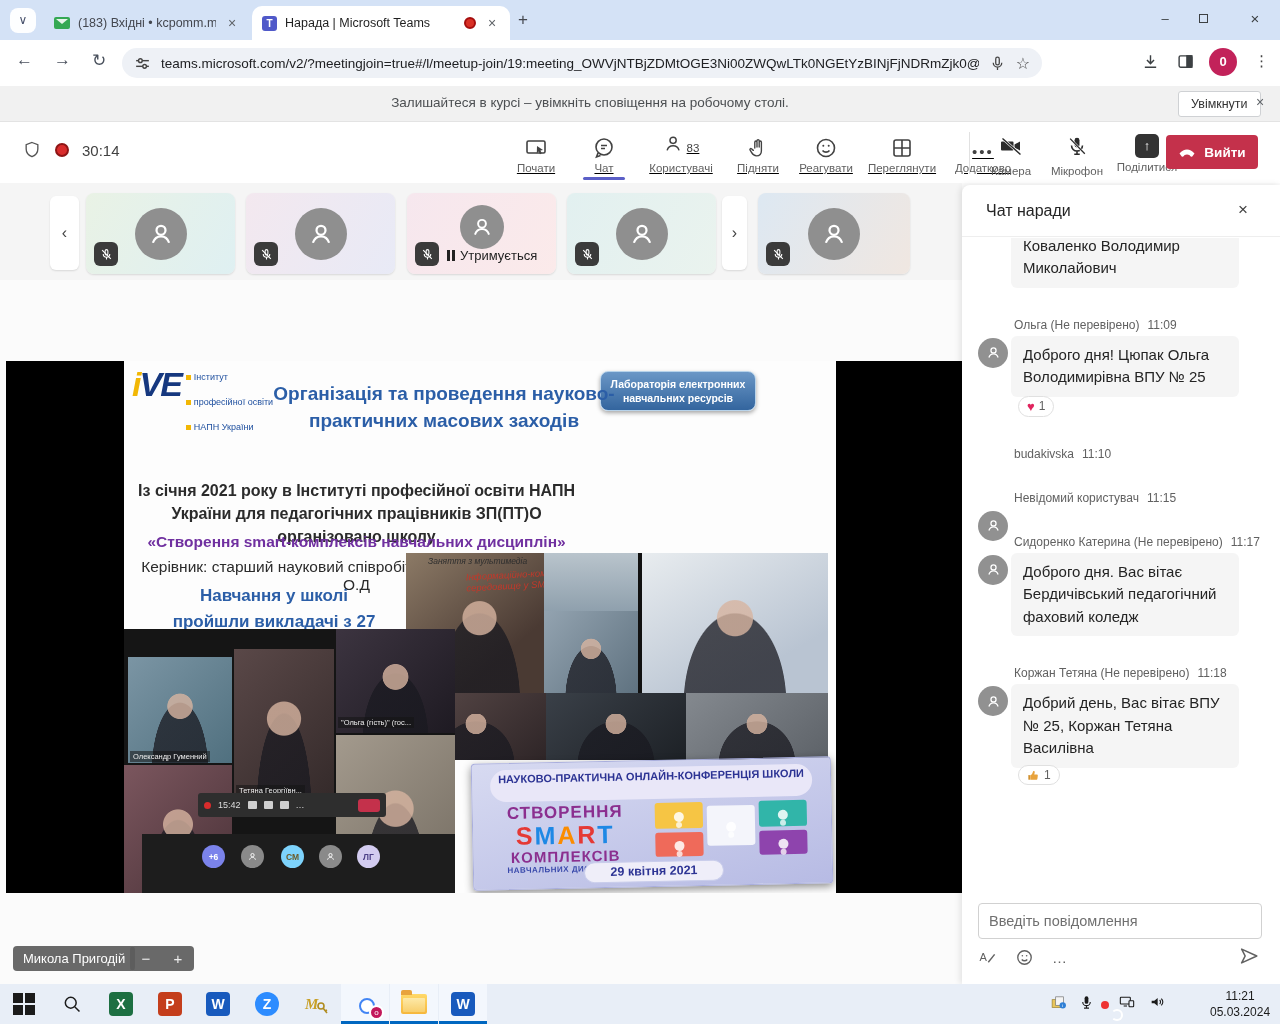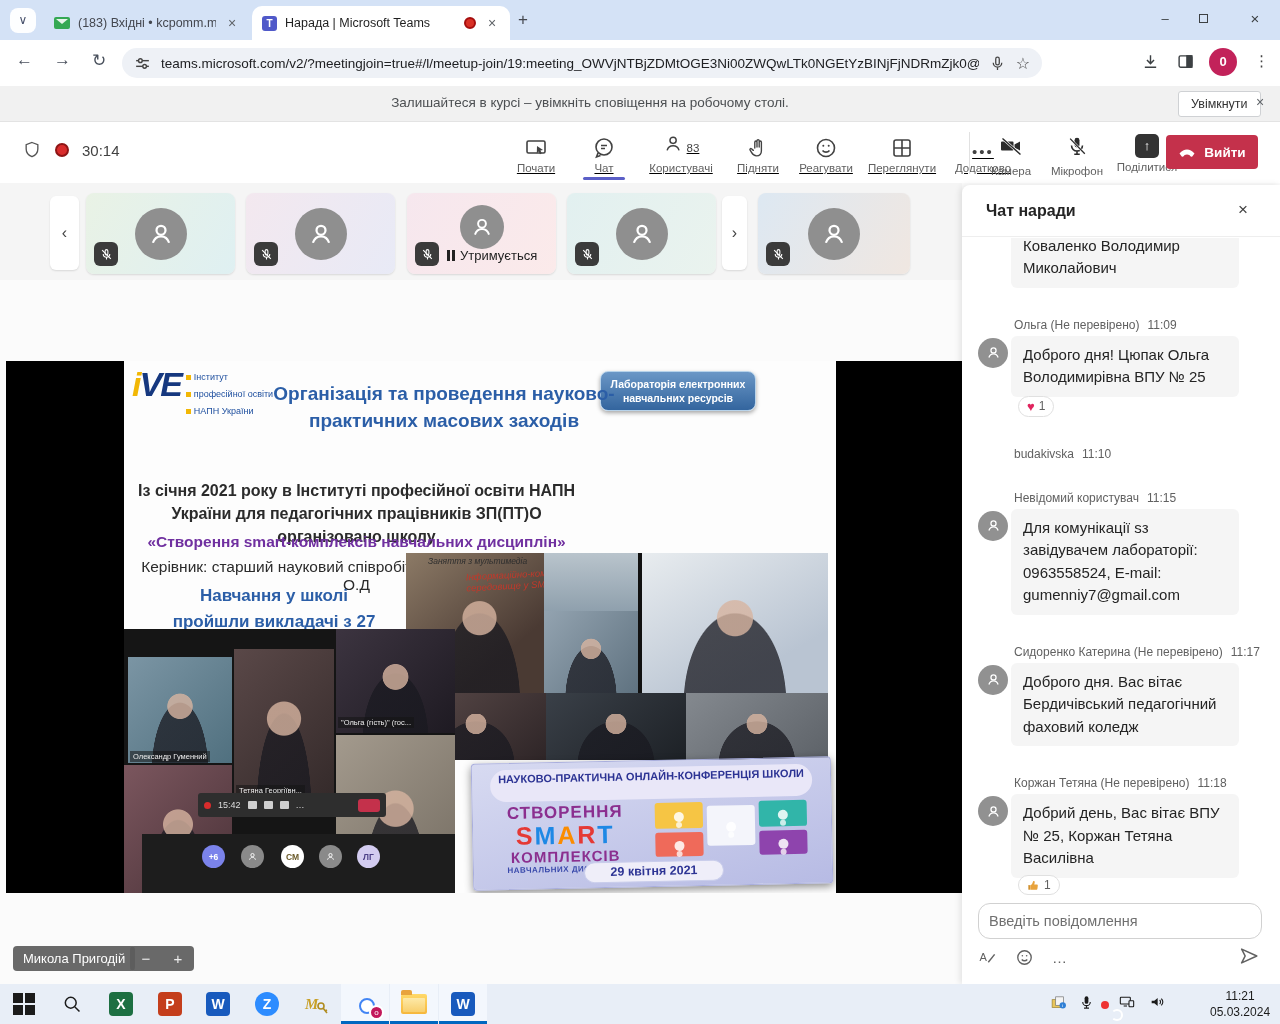--- a/index.html
+++ b/index.html
@@ -65,21 +65,21 @@
   .pausebars { display:flex; gap:2px; }
   .pausebars i { width:3px; height:11px; background:#222; }
   .holdtxt { font-size:13px; color:#222; }
 
   
   .stage { position:absolute; left:6px; top:361px; width:982px; height:532px; background:#000; }
   .slide { position:absolute; left:118px; top:0; width:712px; height:532px; background:#fdfdfd; overflow:hidden; }
   .ivelogo { position:absolute; left:8px; top:8px; display:flex; gap:5px; }
   .ivetxt { font-size:34px; font-weight:900; font-style:italic; color:#16387f; letter-spacing:-2px; line-height:.9; }
   .ivetxt span { color:#f2b705; }
-  .ivelines { display:flex; flex-direction:column; gap:7px; padding-top:3px; }
+  .ivelines { display:flex; flex-direction:column; gap:15px; padding-top:3px; }
   .iveline { font-size:9px; color:#1d4e9e; display:flex; align-items:center; gap:3px; }
   .iveline:before { content:""; width:5px; height:5px; background:#f2b705; }
   .labbadge { position:absolute; left:476px; top:10px; width:156px; padding:5px 8px; background:linear-gradient(#6b97c6,#33659e); border:1px solid #b8d3ea; border-radius:8px; box-shadow:0 2px 4px rgba(0,0,0,.35); color:#fff; font-size:10.5px; font-weight:bold; text-align:center; line-height:1.35; }
   .stitle { position:absolute; left:130px; top:20px; width:380px; text-align:center; font-size:19px; font-weight:bold; color:#2b5ea7; line-height:1.4; }
   .sbody { position:absolute; left:5px; top:118px; width:455px; text-align:center; font-size:16px; font-weight:600; color:#2b2b2b; line-height:1.45; }
   .sschool { position:absolute; left:5px; top:172px; width:455px; text-align:center; font-size:15.5px; font-weight:bold; color:#7030a0; }
   .shead { position:absolute; left:5px; top:197px; width:455px; text-align:center; font-size:15.5px; color:#2b2b2b; }
   .sstat { position:absolute; left:40px; top:222px; width:220px; text-align:center; font-size:17px; font-weight:bold; color:#2b5ea7; line-height:1.55; }
 
   .cam { position:absolute; overflow:hidden; }
@@ -111,34 +111,34 @@
   .bill { position:absolute; left:182px; top:42px; width:166px; height:54px; }
   .btile { position:absolute; border-radius:3px; }
   .btile:after { content:""; position:absolute; left:50%; top:50%; transform:translate(-50%,-35%); width:10px; height:10px; border-radius:50%; background:rgba(255,255,255,.85); box-shadow:0 8px 0 -2px rgba(255,255,255,.75); }
 
   .namepill { position:absolute; left:13px; top:946px; height:25px; padding:0 10px; background:rgba(92,92,92,.92); border-radius:4px; color:#fff; font-size:13px; line-height:25px; }
   .zoompill { position:absolute; left:130px; top:946px; width:64px; height:25px; background:rgba(92,92,92,.92); border-radius:4px; color:#eee; font-size:15px; display:flex; align-items:center; justify-content:space-around; }
 
   
   .chat { position:absolute; left:962px; top:185px; width:318px; height:799px; background:#fff; border-radius:8px 0 0 0; box-shadow:-2px 0 6px rgba(0,0,0,.10); }
   .chathead { position:absolute; left:0; top:0; width:100%; height:52px; border-bottom:1px solid #eee; }
-  .chattitle { position:absolute; left:24px; top:17px; font-size:16px; font-weight:bold; color:#242424;text-align:center; }
+  .chattitle { position:absolute; left:24px; top:17px; font-size:16px; font-weight:normal; color:#242424;text-align:center; }
   .chatclose { position:absolute; left:276px; top:15px; font-size:17px; color:#424242; }
   .msgs { position:absolute; left:0; top:53px; width:100%; height:660px; overflow:hidden; padding:0 16px; }
   .msg { position:relative; margin-top:30px; }
   .mhead { font-size:12px; color:#616161; margin:0 0 4px 36px; }
   .mhead .mtime { margin-left:8px; }
   .mrow { position:relative; }
   .mav { position:absolute; left:0; top:2px; width:30px; height:30px; border-radius:50%; background:#919191; display:flex; align-items:center; justify-content:center; }
   .bubble { margin-left:33px; display:inline-block; max-width:228px; background:#f5f5f5; border-radius:6px; padding:8px 12px; font-size:15px; color:#242424; line-height:1.5; }
   .react { display:inline-flex; align-items:center; gap:4px; background:#fff; border:1px solid #e0e0e0; border-radius:12px; padding:2px 8px; font-size:12px; color:#616161; margin:-6px 0 0 40px; position:relative; }
   .react .hrt { color:#e0245e; font-size:13px; }
   .cut { margin-top:-34px; }
   .inputwrap { position:absolute; left:16px; top:718px; width:284px; }
-  .chatinput { width:284px; height:36px; border:1px solid #d1d1d1; border-radius:12px; font-size:14.5px; color:#242424; padding:0 10px; font-family:"Liberation Sans",sans-serif; outline:none; }
+  .chatinput { width:284px; height:36px; border:1px solid #d1d1d1; border-radius:4px; font-size:14.5px; color:#242424; padding:0 10px; font-family:"Liberation Sans",sans-serif; outline:none; }
   .chatinput::placeholder { color:#707070; }
   .inputicons { position:absolute; left:16px; top:763px; display:flex; gap:18px; align-items:center; color:#616161; }
   .sendbtn { position:absolute; left:276px; top:760px; }
 
   
   .taskbar { position:absolute; left:0; top:984px; width:1280px; height:40px; background:#e8eef7; }
   .tbcell { position:absolute; top:0; width:48px; height:40px; display:flex; align-items:center; justify-content:center; }
   .tbcell.active { background:#f3f7fd; }
   .tbcell.active:after { content:""; position:absolute; left:0; bottom:0; width:48px; height:3px; background:#0067c0; }
   .appsq { width:24px; height:24px; border-radius:4px; color:#fff; font-weight:bold; font-size:14px; text-align:center; line-height:24px; }
@@ -516,21 +516,21 @@
         <div class="avrow">
           <span class="avc" style="left:60px;background:#7b83eb;">+6</span>
           <span class="avc" style="left:99px;background:#8a8a8a;">
               <svg width="11" height="11" viewBox="0 0 24 24">
                 <g stroke="#fff" stroke-width="2" fill="none">
                   <circle cx="12" cy="9" r="3.6"></circle>
                   <path d="M5.5 19c1.2-3.6 4-5.2 6.5-5.2s5.3 1.6 6.5 5.2"></path>
                 </g>
               </svg>
             </span>
-          <span class="avc" style="left:139px;background:#ffffff;color:#6b5b2a;">СМ</span>
+          <span class="avc" style="left:139px;background:#7dd3fc;color:#6b5b2a;">СМ</span>
           <span class="avc" style="left:177px;background:#8a8a8a;">
               <svg width="11" height="11" viewBox="0 0 24 24">
                 <g stroke="#fff" stroke-width="2" fill="none">
                   <circle cx="12" cy="9" r="3.6"></circle>
                   <path d="M5.5 19c1.2-3.6 4-5.2 6.5-5.2s5.3 1.6 6.5 5.2"></path>
                 </g>
               </svg>
             </span>
           <span class="avc" style="left:215px;background:#d3ccf0;color:#4b3f86;">ЛГ</span>
         </div>
@@ -601,21 +601,20 @@
         <div class="mhead"><span>Невідомий користувач</span><span class="mtime">11:15</span></div>
         <div class="mrow">
           <span class="mav">
               <svg width="17" height="17" viewBox="0 0 24 24">
                 <g stroke="#fff" stroke-width="1.8" fill="none">
                   <circle cx="12" cy="9" r="3.6"></circle>
                   <path d="M5.5 19c1.2-3.6 4-5.2 6.5-5.2s5.3 1.6 6.5 5.2"></path>
                 </g>
               </svg>
             </span>
-          <span class="bubble">Для комунікації sз завідувачем лабораторії: 0963558524, E-mail: gumenniy7@gmail.com</span>
         </div>
       </div>
 
       <div class="msg">
         <div class="mhead"><span>Сидоренко Катерина (Не перевірено)</span><span class="mtime">11:17</span></div>
         <div class="mrow">
           <span class="mav">
               <svg width="17" height="17" viewBox="0 0 24 24">
                 <g stroke="#fff" stroke-width="1.8" fill="none">
                   <circle cx="12" cy="9" r="3.6"></circle>

